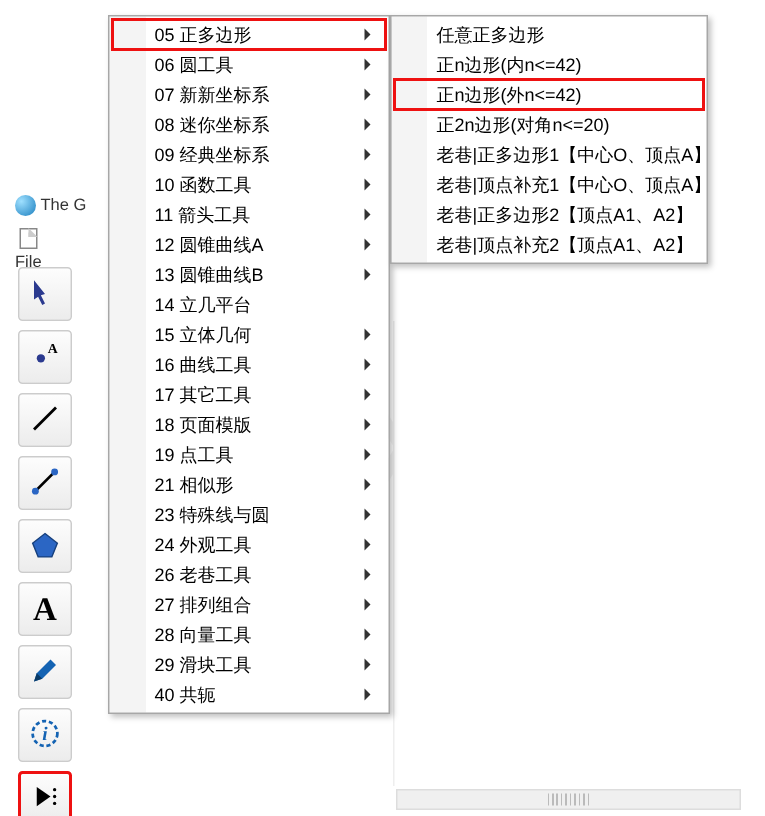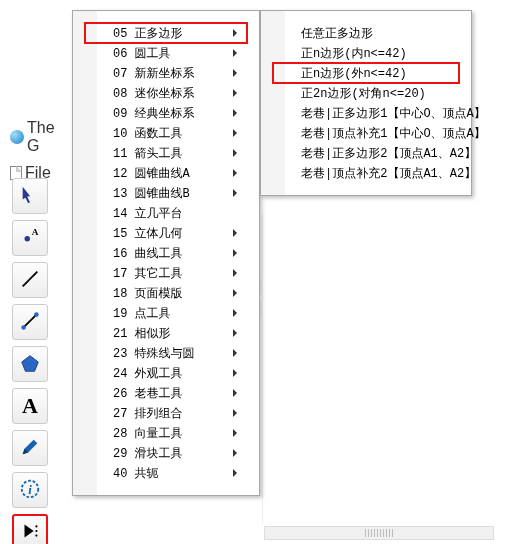--- a/index.html
+++ b/index.html
@@ -33,24 +33,24 @@
     background: #fff;
   }
   .win-frag {
     position: absolute;
     left: 10px;
     height: 18px;
     display: flex;
     align-items: center;
     gap: 3px;
     color: #333;
-    font-size: 16px;
+    font-size: 11px;
   }
   .win-frag.top { top: 128px; }
-  .win-frag.bot { top: 164px; }
+  .win-frag.bot { top: 152px; flex-direction: column; }
   .globe {
     width: 14px; height: 14px;
     border-radius: 50%;
     background: radial-gradient(circle at 30% 30%, #9fe0ff, #1b7fbf);
     flex-shrink: 0;
   }
   .paper-icon {
     width: 12px; height: 14px;
     background: #fff;
     border: 1px solid #888;
@@ -95,23 +95,22 @@
     font-size:14px;
     font-weight:bold;
     font-family: serif;
   }
   
   .menu {
     position: absolute;
     background: linear-gradient(to right,#f4f4f4 0,#f4f4f4 24px,#ffffff 24px,#ffffff 100%);
     border: 1px solid #a7a7a7;
     box-shadow: 2px 2px 4px rgba(0,0,0,0.25);
-    padding: 12px;
+    padding: 2px;
     z-index: 10;
-    font-family: Liberation Mono, monospace;
   }
   .menu.primary {
     left: 72px;
     top: 10px;
     width: 188px;
   }
   .menu.secondary {
     left: 260px;
     top: 10px;
     width: 212px;

